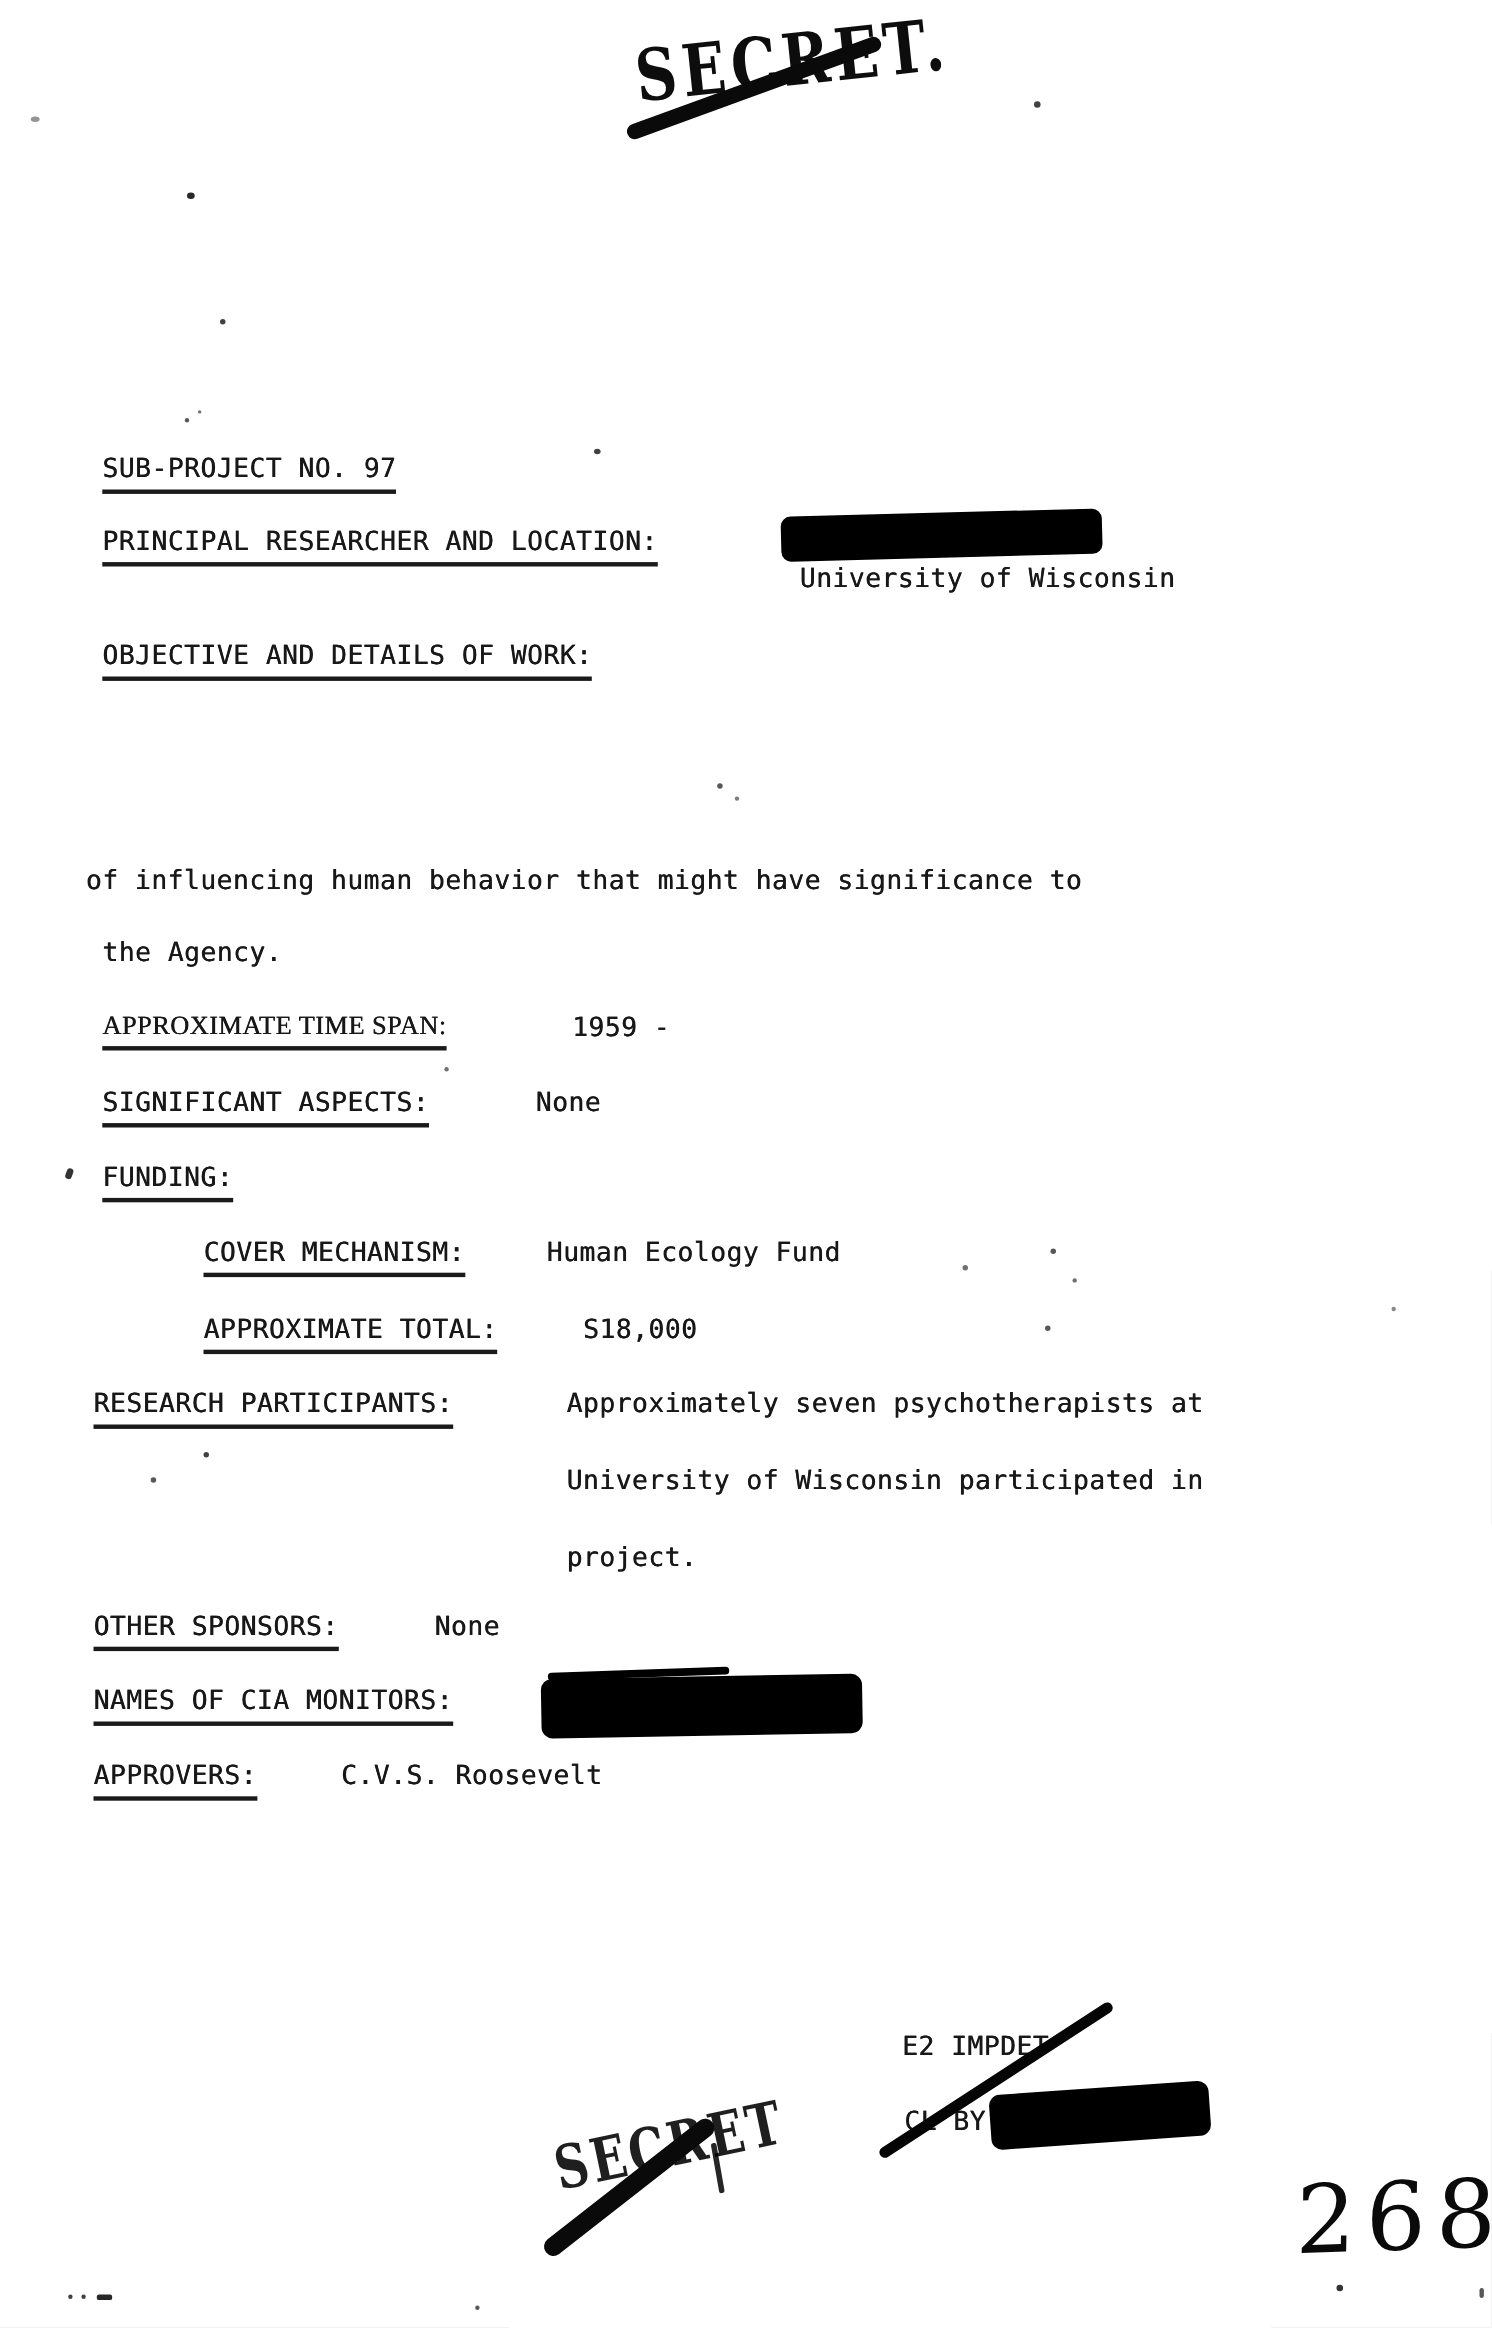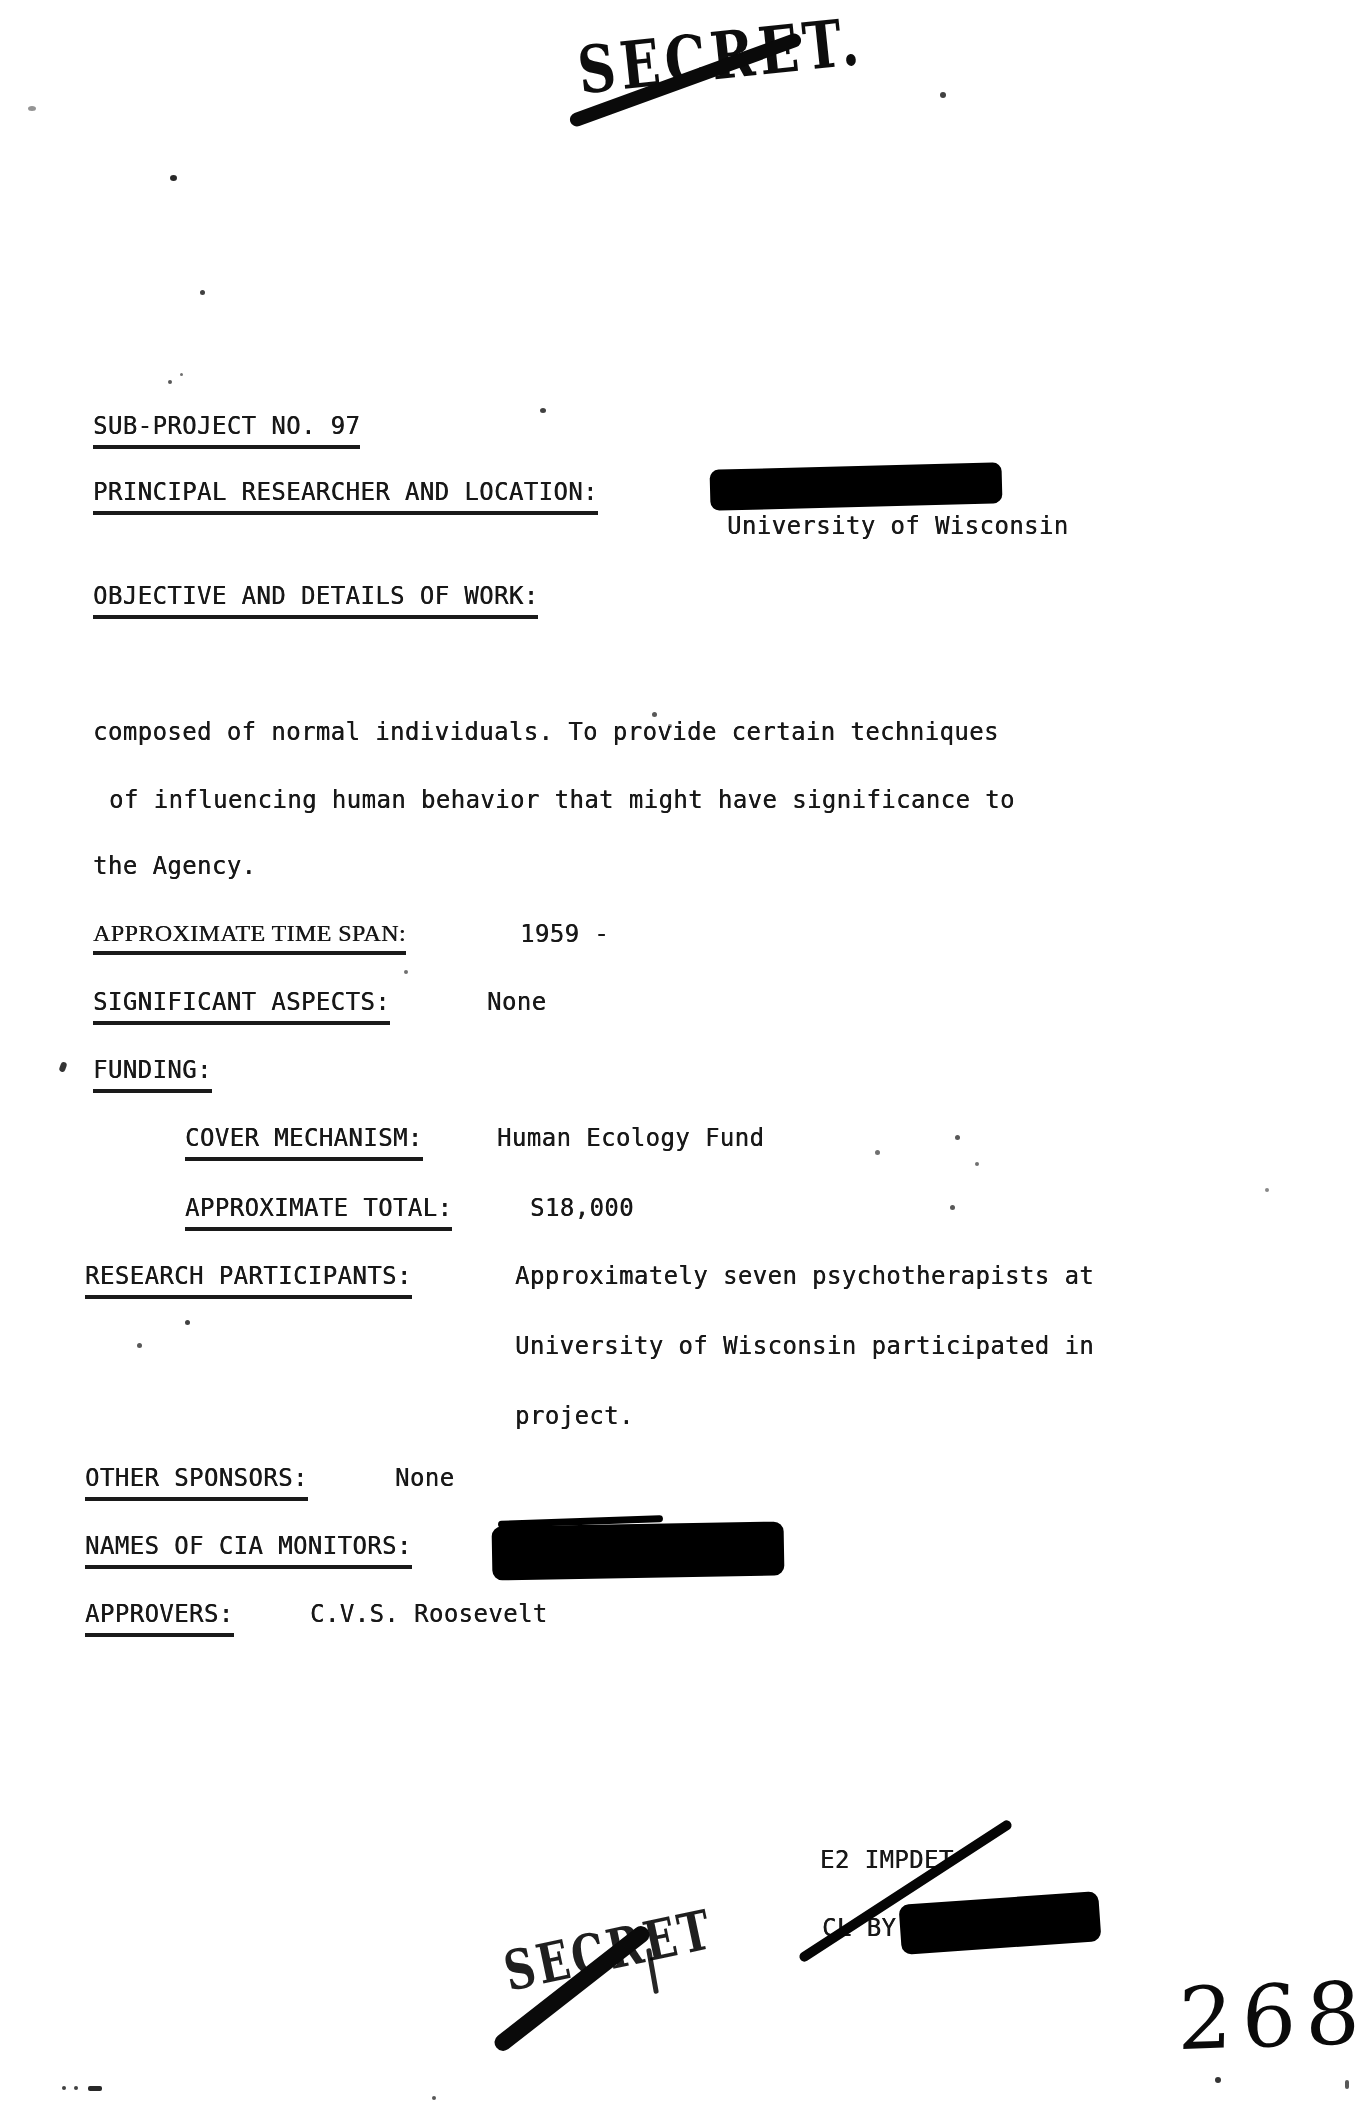--- a/index.html
+++ b/index.html
@@ -89,24 +89,21 @@
     <span class="lbl">PRINCIPAL RESEARCHER AND LOCATION:</span>
   </div>
   <div class="redact" style="left:710px;top:466px;width:292px;height:41px;border-radius:9px;transform:rotate(-1.5deg);"></div>
   <div class="line" style="left:727px;top:512px;">
     <span>University of Wisconsin</span>
   </div>
 
   <div class="line" style="left:93px;top:582px;">
     <span class="lbl">OBJECTIVE AND DETAILS OF WORK:</span>
   </div>
-  <div class="line" style="left:93px;top:718px;">
-    <span>composed of normal individuals.  To provide certain techniques</span>
-  </div>
-  <div class="line" style="left:109px;top:786px;">
+  <div class="line" style="left:78px;top:786px;">
     <span>of influencing human behavior that might have significance to</span>
   </div>
   <div class="line" style="left:93px;top:852px;">
     <span>the Agency.</span>
   </div>
 
   <div class="line" style="left:93px;top:920px;font-family:Liberation Serif, serif;">
     <span class="lbl">APPROXIMATE TIME SPAN:</span>
   </div>
   <div class="line" style="left:520px;top:920px;">

